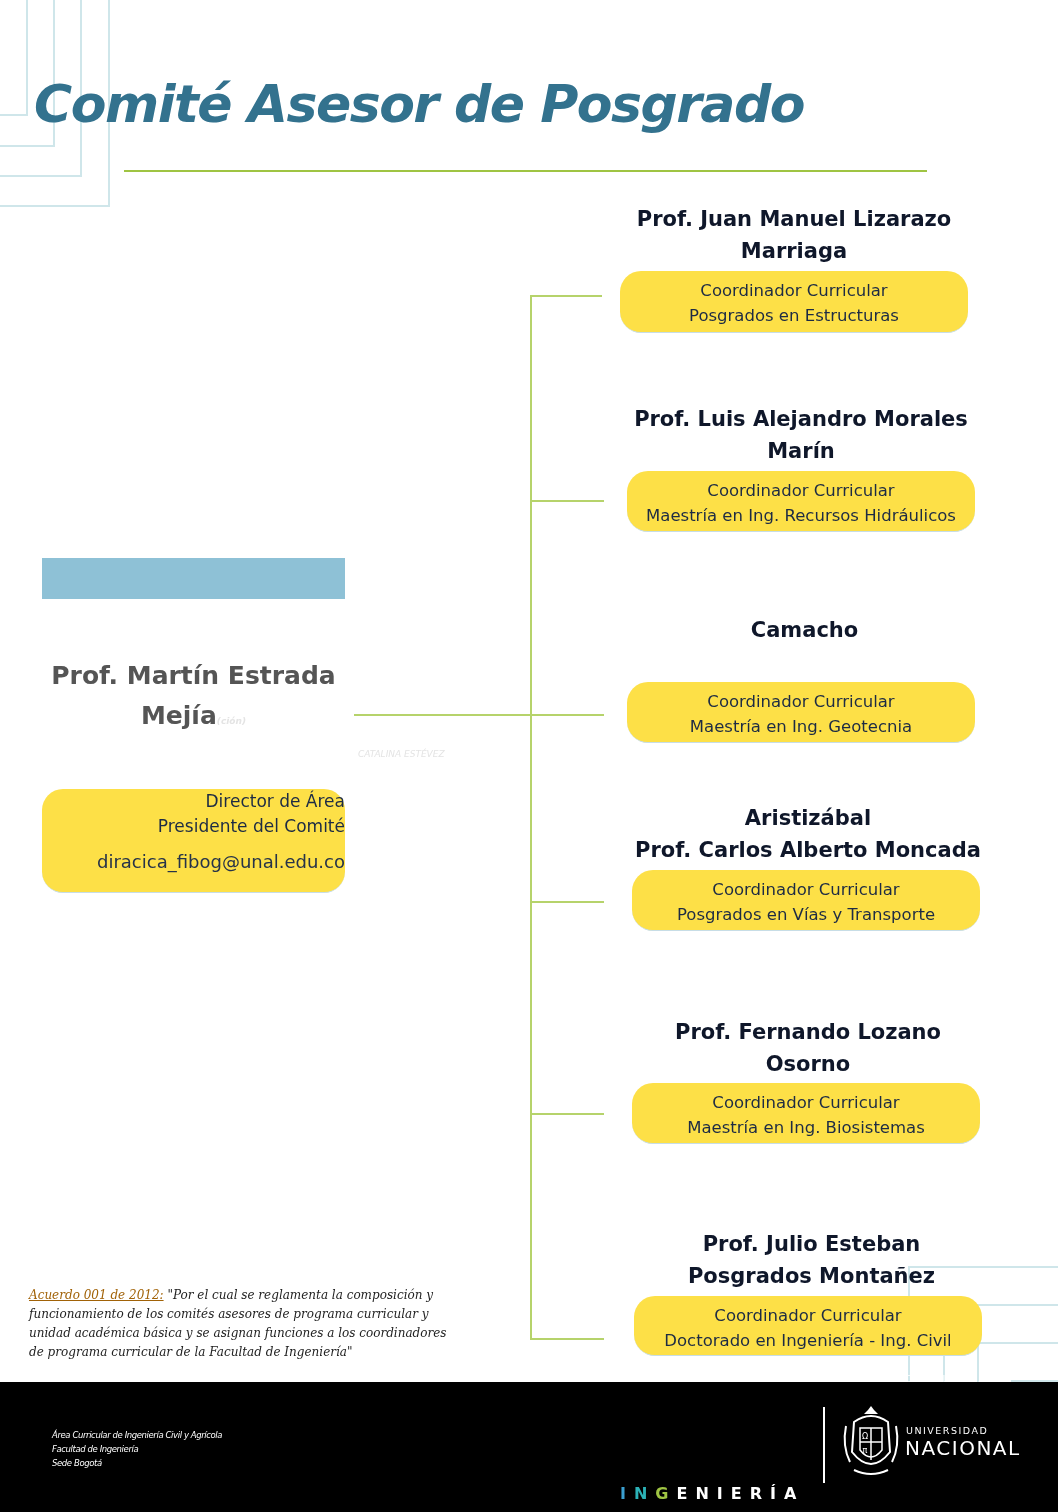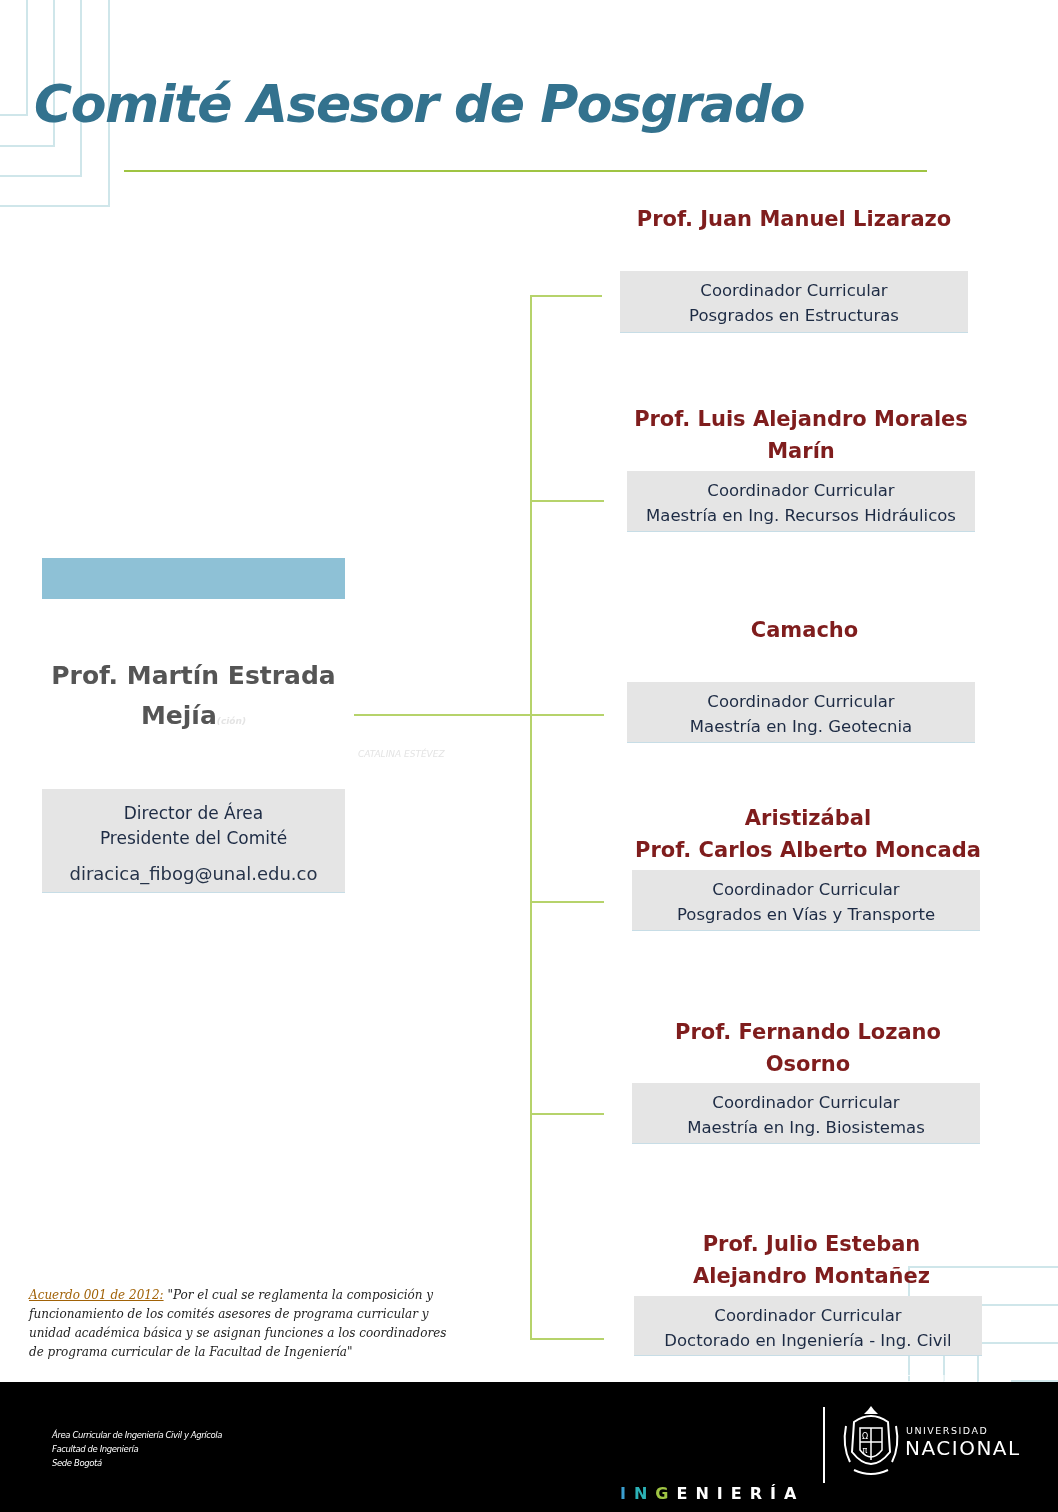--- a/index.html
+++ b/index.html
@@ -9,24 +9,24 @@
   .deco { position:absolute; border-color:#cfe6ea; border-style:solid; border-width:0; }
   .tl { border-right-width:2px; border-bottom-width:2px; left:0; top:0; }
   .br { border-left-width:2px; border-top-width:2px; right:0; }
   
   .title { left:0; width:838px; top:74px; text-align:center; font-family:"DejaVu Sans", sans-serif; font-weight:bold; font-style:italic; font-size:52px; color:#33728e; letter-spacing:-1.5px; }
   .title-rule { left:124px; top:170px; width:803px; height:2px; background:#9fc443; }
   
   .vline { position:absolute; left:530px; top:295px; width:2px; height:1044px; background:#b6d36b; }
   .hline { position:absolute; height:2px; background:#b6d36b; }
   
-  .name { position:absolute; text-align:center; font-family:"DejaVu Sans", sans-serif; font-weight:bold; font-size:21px; line-height:32px; color:#7f1d1d; }
-  .box { position:absolute; background:#e5e5e5; text-align:center; color:#1d2b44; font-family:"DejaVu Sans", sans-serif; font-size:16.5px; line-height:25px; box-sizing:border-box; padding-top:7px; border-bottom:1px solid #c7dde6; }
+  .name { position:absolute; text-align:center; font-family:"DejaVu Sans", sans-serif; font-weight:bold; font-size:21px; line-height:32px; color:#0f172a; }
+  .box { position:absolute; background:#fde047; text-align:center; color:#1d2b44; font-family:"DejaVu Sans", sans-serif; font-size:16.5px; line-height:25px; box-sizing:border-box; padding-top:7px; border-bottom:1px solid #c7dde6;border-radius:21px; }
   .director-name { left:42px; width:303px; top:656px; text-align:center; font-weight:bold; font-size:25px; line-height:40px; color:#555555; }
-  .director-box { left:42px; top:789px; width:303px; height:104px; padding-top:12px; font-size:17px; }
+  .director-box { left:42px; top:789px; width:303px; height:104px; padding-top:0; font-size:17px;text-align:right; }
   .director-box .email { display:block; font-size:18px; margin-top:10px; color:#263349; }
   .blank-box { left:42px; top:558px; width:303px; height:41px; background:#8ec1d6; }
   .ghost { color:#e4e4e4; font-style:italic; font-size:9px; }
   .note { left:29px; top:1286px; width:420px; font-family:"DejaVu Serif", serif; font-style:italic; font-size:12px; line-height:19px; color:#222; }
   .note a { color:#a16207; text-decoration:underline; }
   
   .footer { left:0; top:1382px; width:1058px; height:130px; background:#000; }
   .footer-left { left:52px; top:1428px; font-family:"DejaVu Sans", sans-serif; font-style:italic; font-size:8.5px; line-height:14px; color:#fff; letter-spacing:-0.4px; }
   .fac-small { left:620px; top:1424px; font-family:"DejaVu Sans", sans-serif; font-style:italic; font-size:13px; color:#000000; letter-spacing:1px; }
   .fac-big { left:620px; top:1440px; font-family:"DejaVu Sans", sans-serif; font-weight:bold; font-size:16px; color:#fff; letter-spacing:8px;margin-top:44px; }
@@ -69,20 +69,21 @@
 </div>
 <div class="abs ghost" style="left:358px;top:749px;">CATALINA ESTÉVEZ</div>
 <div class="box director-box">
   <div>Director de Área</div>
   <div>Presidente del Comité</div>
   <span class="email">diracica_fibog@unal.edu.co</span>
 </div>
 
 <div class="name" style="left:620px;width:348px;top:203px;">
   <div>Prof. Juan Manuel Lizarazo</div>
+  <div>Marriaga</div>
 </div>
 <div class="box" style="left:620px;width:348px;top:271px;height:62px;">
   <div>Coordinador Curricular</div>
   <div>Posgrados en Estructuras</div>
 </div>
 
 <div class="name" style="left:627px;width:348px;top:403px;">
   <div>Prof. Luis Alejandro Morales</div>
   <div>Marín</div>
 </div>
@@ -112,21 +113,21 @@
   <div>Prof. Fernando Lozano</div>
   <div>Osorno</div>
 </div>
 <div class="box" style="left:632px;width:348px;top:1083px;height:61px;">
   <div>Coordinador Curricular</div>
   <div>Maestría en Ing. Biosistemas</div>
 </div>
 
 <div class="name" style="left:634px;width:355px;top:1228px;">
   <div>Prof. Julio Esteban</div>
-  <div>Alejandro Montañez</div>
+  <div>Posgrados Montañez</div>
 </div>
 <div class="box" style="left:634px;width:348px;top:1296px;height:60px;">
   <div>Coordinador Curricular</div>
   <div>Doctorado en Ingeniería - Ing. Civil</div>
 </div>
 
 <div class="abs note"><a>Acuerdo 001 de 2012:</a><span> "Por el cual se reglamenta la composición y funcionamiento de los comités asesores de programa curricular y unidad académica básica y se asignan funciones a los coordinadores de programa curricular de la Facultad de Ingeniería"</span></div>
 
 <div class="abs footer"></div>
 <div class="abs footer-left">

